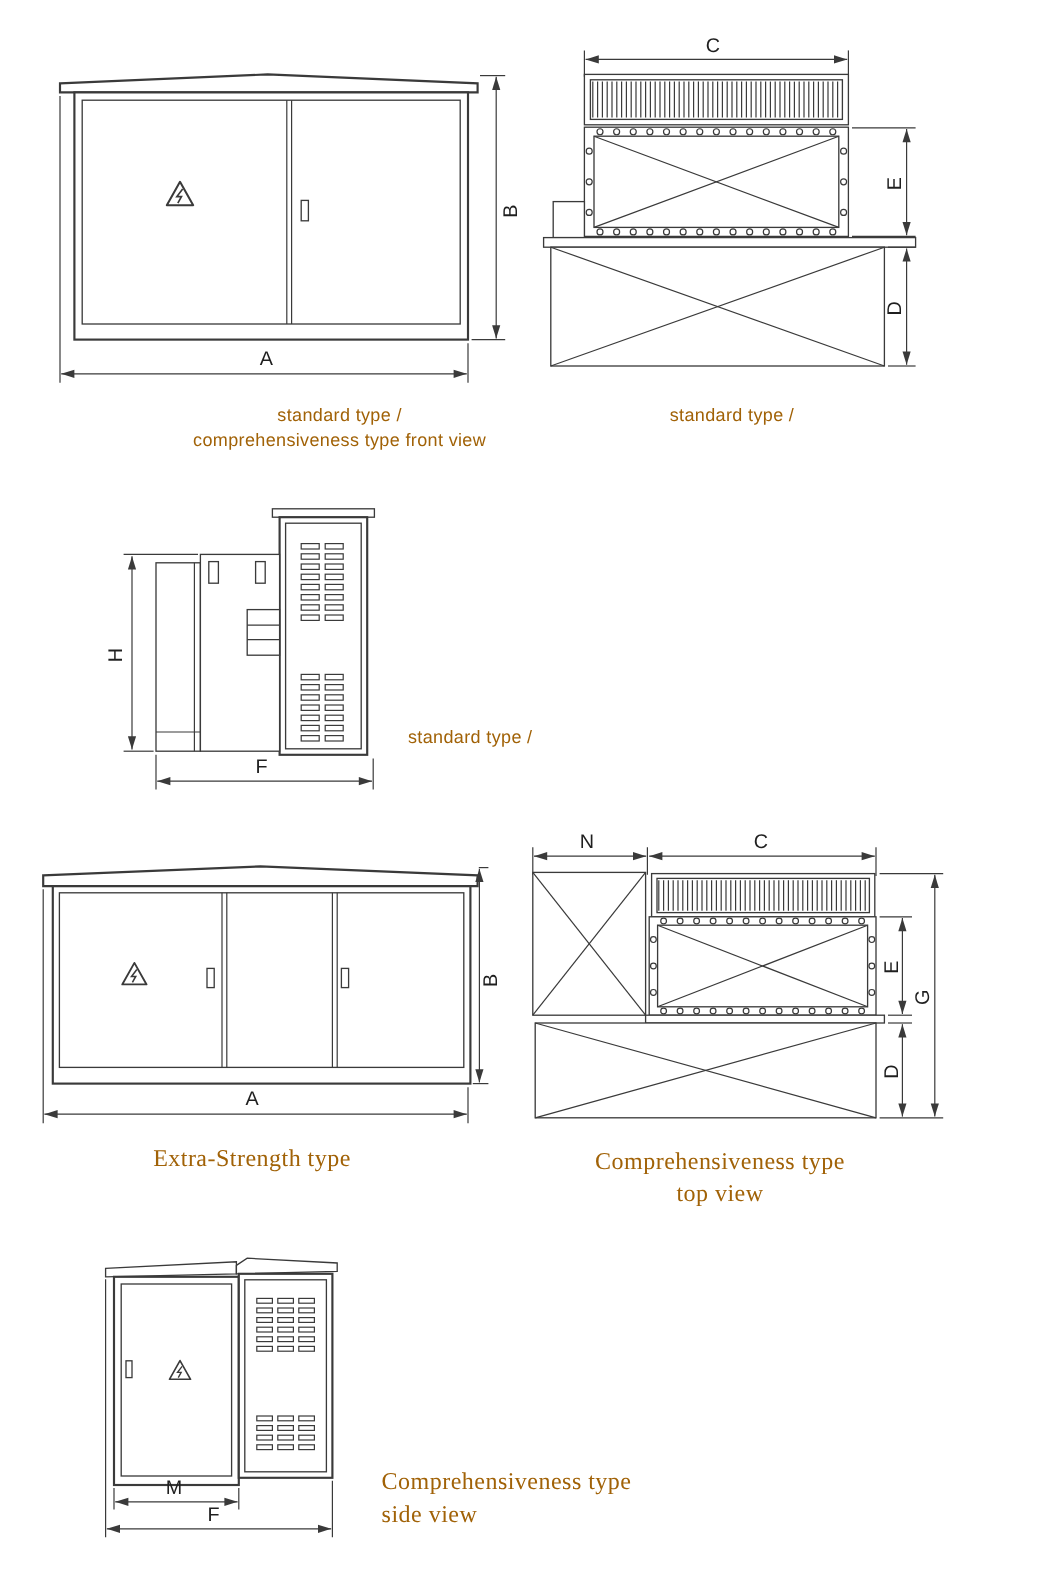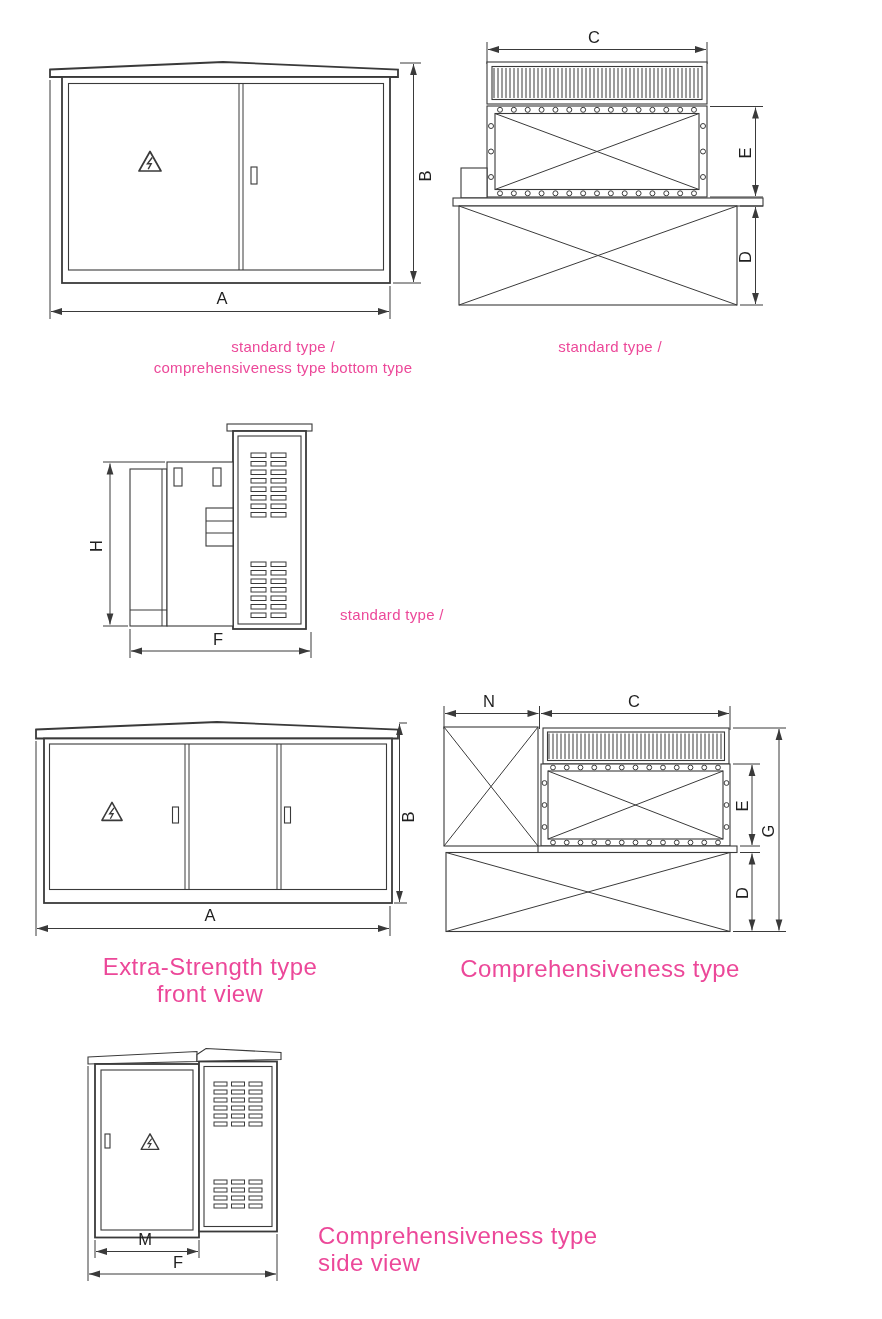--- a/index.html
+++ b/index.html
@@ -8,23 +8,23 @@
   .drawing{position:absolute;left:0;top:0;}
   .outline{fill:#fff;stroke:#3a3a3a;stroke-width:1.8;}
   .frame{fill:#fff;stroke:#3a3a3a;stroke-width:1.1;}
   .thin{stroke:#3a3a3a;stroke-width:1;fill:none;}
   .xline{stroke:#3a3a3a;stroke-width:1;fill:none;}
   .dimline{stroke:#3a3a3a;stroke-width:1;fill:none;}
   .dim-label{font-family:"Liberation Sans",sans-serif;font-size:16.5px;fill:#1f1f1f;text-anchor:middle;}
   [data-louvers] rect{fill:#fff;stroke:#3a3a3a;stroke-width:1;}
   [data-dots] circle{fill:#fff;stroke:#3a3a3a;stroke-width:1;}
   [data-hatch] line{stroke:#3a3a3a;stroke-width:1;}
-  .caption{position:absolute;color:#ec4899;letter-spacing:0.3px;}
+  .caption{position:absolute;color:#a16207;letter-spacing:0.3px;}
   .caption.small{font-size:15px;line-height:21px;}
-  .caption.large{font-size:24px;line-height:27px;letter-spacing:0.4px;}
+  .caption.large{font-size:20px;line-height:27px;letter-spacing:0.4px;font-family:Liberation Serif, serif;}
   .center{text-align:center;}
 </style>
 </head>
 <body>
 
 <div class="canvas">
 
   <svg class="drawing" width="882" height="1319" viewBox="0 0 882 1319" xmlns="http://www.w3.org/2000/svg">
     <defs>
       <marker id="arr" viewBox="0 0 12 12" refX="11.5" refY="6" markerWidth="12" markerHeight="12" markerUnits="userSpaceOnUse" orient="auto-start-reverse">
@@ -450,38 +450,38 @@
 
       <line class="thin" x1="88" y1="1066" x2="88" y2="1281"></line>
       <line class="thin" x1="277" y1="1234" x2="277" y2="1281"></line>
       <line class="dimline" x1="89" y1="1274" x2="276" y2="1274" marker-start="url(#arr)" marker-end="url(#arr)"></line>
       <text class="dim-label" x="178" y="1267.5">F</text>
     </g>
   </svg>
 
   <div class="caption small center" style="left:128px;top:336px;width:310px;">
     <div>standard type /</div>
-    <div>comprehensiveness type bottom type</div>
+    <div>comprehensiveness type front view</div>
   </div>
 
   <div class="caption small center" style="left:460px;top:336px;width:300px;">
     <div>standard type /</div>
   </div>
 
   <div class="caption small" style="left:340px;top:604px;width:270px;">
     <div>standard type /</div>
   </div>
 
   <div class="caption large center" style="left:60px;top:953px;width:300px;">
     <div>Extra-Strength type</div>
-    <div>front view</div>
   </div>
 
   <div class="caption large center" style="left:450px;top:955px;width:300px;">
     <div>Comprehensiveness type</div>
+    <div>top view</div>
   </div>
 
   <div class="caption large" style="left:318px;top:1222px;width:300px;">
     <div>Comprehensiveness type</div>
     <div>side view</div>
   </div>
 
 </div>
 
 </body></html>

